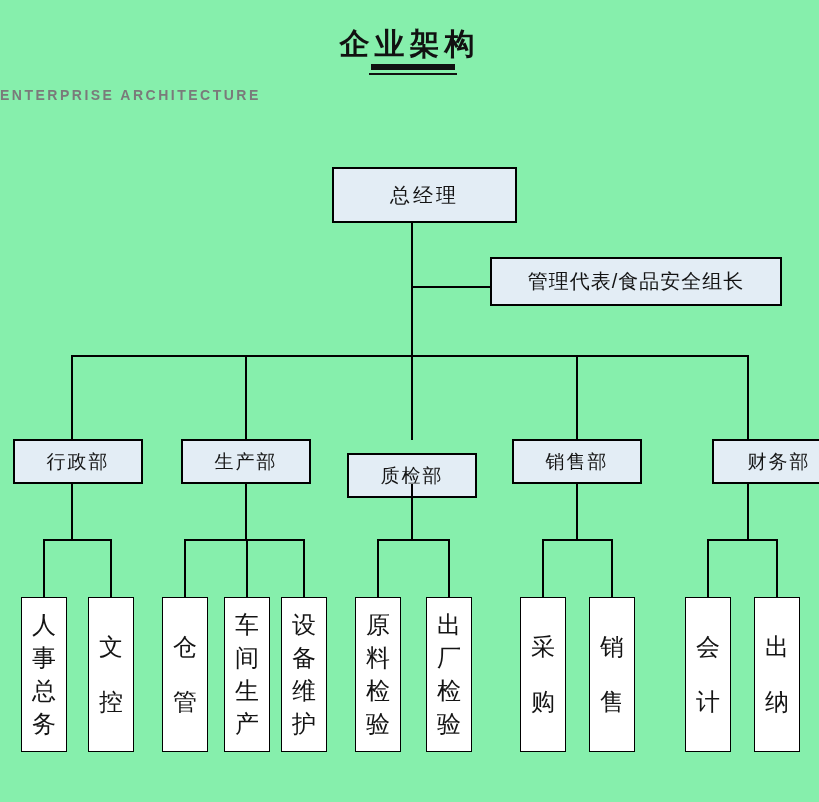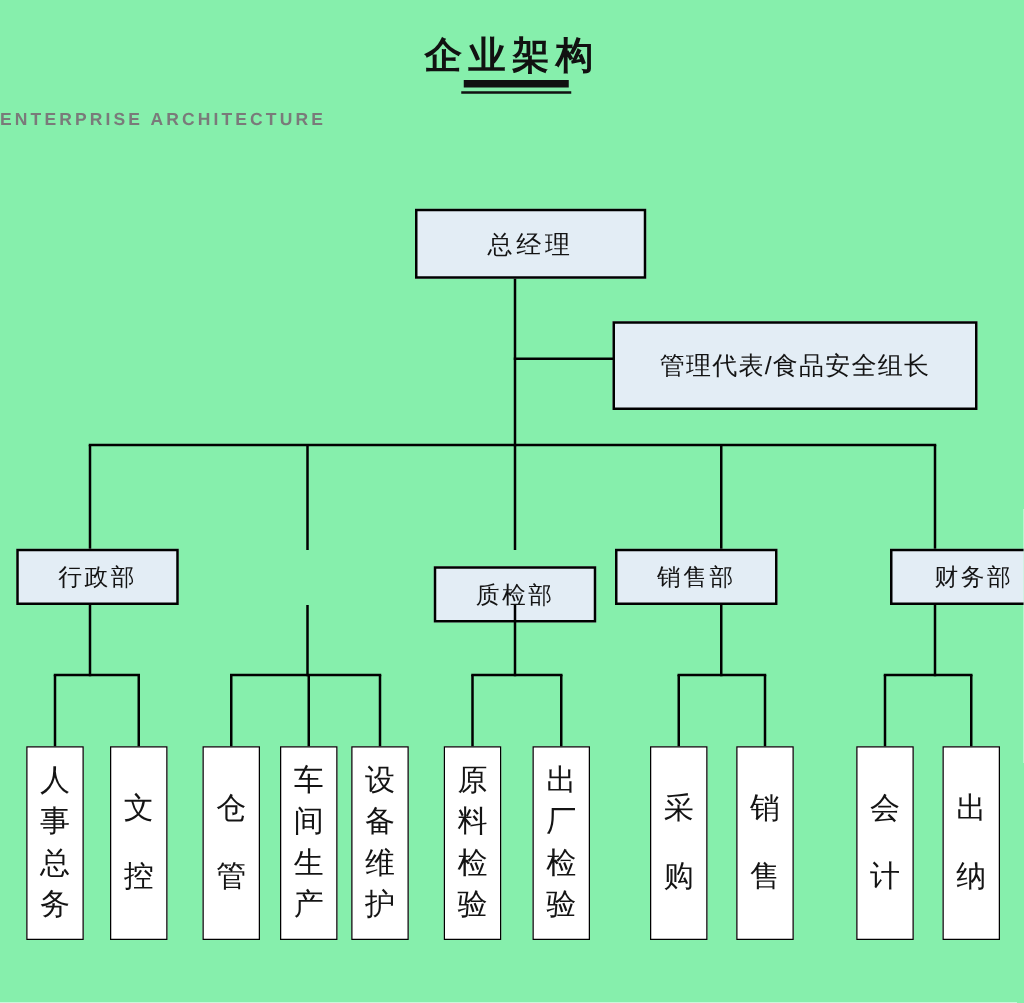--- a/index.html
+++ b/index.html
@@ -60,21 +60,21 @@
 <body>
 
 <div id="stage">
   <div class="page-title">企业架构</div>
   <div class="underline-thick"></div>
   <div class="underline-thin"></div>
   <div class="page-subtitle">ENTERPRISE ARCHITECTURE</div>
 
   <div class="box root" style="left:332px;top:167px;width:185px;height:56px;">总经理</div>
 
-  <div class="box staff" style="left:490px;top:257px;width:292px;height:71px;">管理代表/食品安全组长</div>
+  <div class="box staff" style="left:490px;top:257px;width:292px;height:49px;">管理代表/食品安全组长</div>
 
 <div class="line" style="left: 411.25px; top: 223px; width: 1.5px; height: 133.75px;"></div>
     <div class="line" style="left: 411.25px; top: 286.25px; width: 79.5px; height: 1.5px;"></div>
     <div class="line" style="left: 71.25px; top: 355.25px; width: 677.5px; height: 1.5px;"></div>
     <div class="line" style="left: 71.25px; top: 356px; width: 1.5px; height: 83.75px;"></div>
     <div class="box dept" style="left: 13px; top: 439px; width: 130px; height: 45px;">行政部</div>
     <div class="line" style="left: 71.25px; top: 484px; width: 1.5px; height: 56.75px;"></div>
     <div class="line" style="left: 43.25px; top: 539.25px; width: 68.5px; height: 1.5px;"></div>
     <div class="line" style="left: 43.25px; top: 540px; width: 1.5px; height: 57.75px;"></div>
     <div class="box child" style="left: 21px; top: 597px; width: 46px; height: 155px;">
@@ -82,20 +82,21 @@
       <span>事</span>
       <span>总</span>
       <span>务</span>
     </div>
     <div class="line" style="left: 110.25px; top: 540px; width: 1.5px; height: 57.75px;"></div>
     <div class="box child" style="left: 88px; top: 597px; width: 46px; height: 155px;">
       <span>文</span>
       <span>控</span>
     </div>
     <div class="line" style="left: 245.25px; top: 356px; width: 1.5px; height: 83.75px;"></div>
+    <div class="box dept" style="left: 181px; top: 439px; width: 130px; height: 45px;">生产部</div>
     <div class="line" style="left: 245.25px; top: 484px; width: 1.5px; height: 56.75px;"></div>
     <div class="line" style="left: 184.25px; top: 539.25px; width: 120.5px; height: 1.5px;"></div>
     <div class="line" style="left: 184.25px; top: 540px; width: 1.5px; height: 57.75px;"></div>
     <div class="box child" style="left: 162px; top: 597px; width: 46px; height: 155px;">
       <span>仓</span>
       <span>管</span>
     </div>
     <div class="line" style="left: 246.25px; top: 540px; width: 1.5px; height: 57.75px;"></div>
     <div class="box child" style="left: 224px; top: 597px; width: 46px; height: 155px;">
       <span>车</span>
@@ -122,21 +123,21 @@
       <span>验</span>
     </div>
     <div class="line" style="left: 448.25px; top: 540px; width: 1.5px; height: 57.75px;"></div>
     <div class="box child" style="left: 426px; top: 597px; width: 46px; height: 155px;">
       <span>出</span>
       <span>厂</span>
       <span>检</span>
       <span>验</span>
     </div>
     <div class="line" style="left: 576.25px; top: 356px; width: 1.5px; height: 83.75px;"></div>
-    <div class="box dept" style="left: 492px; top: 439px; width: 130px; height: 45px;">销售部</div>
+    <div class="box dept" style="left: 512px; top: 439px; width: 130px; height: 45px;">销售部</div>
     <div class="line" style="left: 576.25px; top: 484px; width: 1.5px; height: 56.75px;"></div>
     <div class="line" style="left: 542.25px; top: 539.25px; width: 70.5px; height: 1.5px;"></div>
     <div class="line" style="left: 542.25px; top: 540px; width: 1.5px; height: 57.75px;"></div>
     <div class="box child" style="left: 520px; top: 597px; width: 46px; height: 155px;">
       <span>采</span>
       <span>购</span>
     </div>
     <div class="line" style="left: 611.25px; top: 540px; width: 1.5px; height: 57.75px;"></div>
     <div class="box child" style="left: 589px; top: 597px; width: 46px; height: 155px;">
       <span>销</span>

